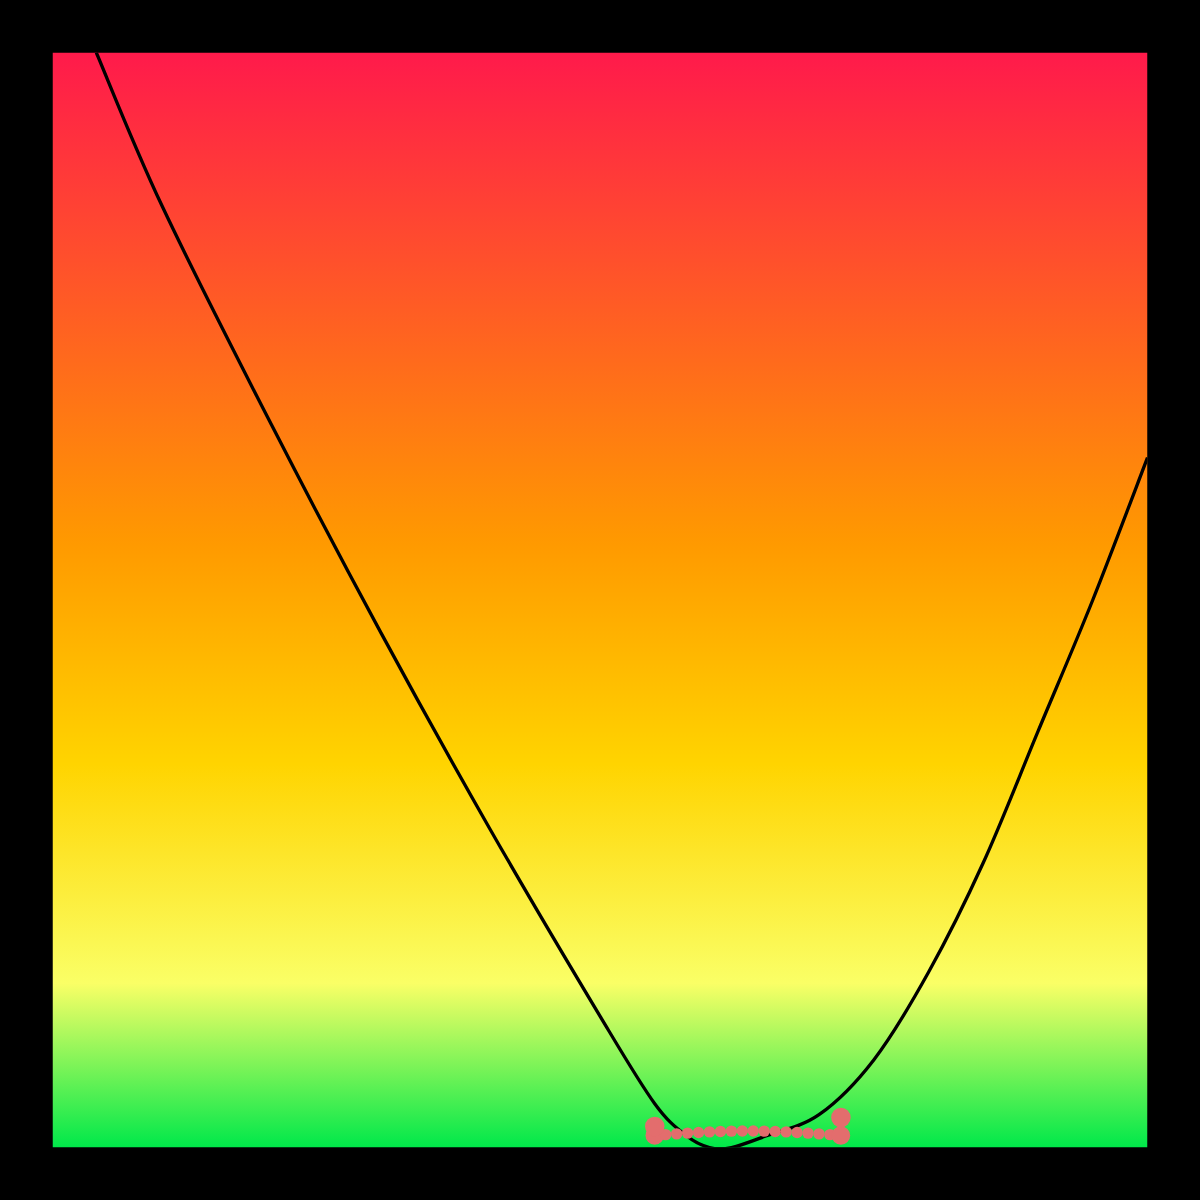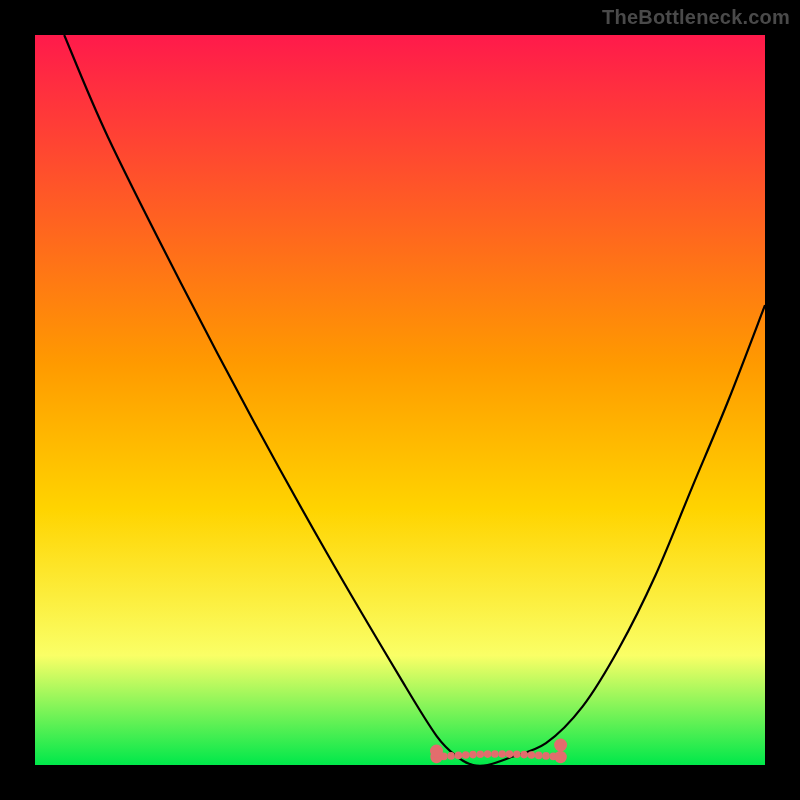--- a/index.html
+++ b/index.html
@@ -36,21 +36,20 @@
     letter-spacing: 0.2px;
     user-select: none;
   }
   svg { display: block; }
 </style>
 </head>
 <body>
 
 <div class="frame">
 
-  <div class="watermark">TheBottleneck.com</div>
 
   <div class="plot">
     <svg id="chart-svg" width="730" height="730" viewBox="0 0 730 730">
       <defs>
         <linearGradient id="bg-grad" x1="0" y1="0" x2="0" y2="1">
           <stop id="g-top" offset="0%" stop-color="#ff1a4b"></stop>
           <stop id="g-mid1" offset="45%" stop-color="#ff9a00"></stop>
           <stop id="g-mid2" offset="65%" stop-color="#ffd400"></stop>
           <stop id="g-mid3" offset="85%" stop-color="#faff66"></stop>
           <stop id="g-bot" offset="100%" stop-color="#00e84a"></stop>

